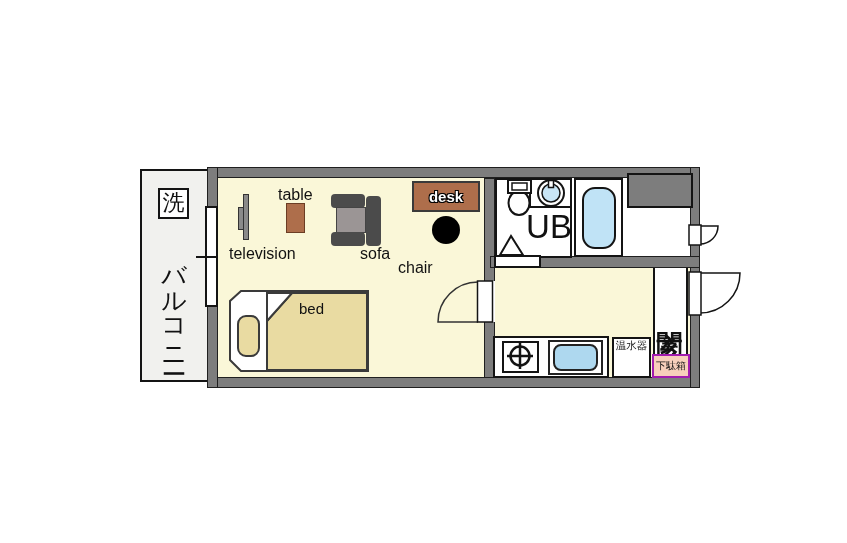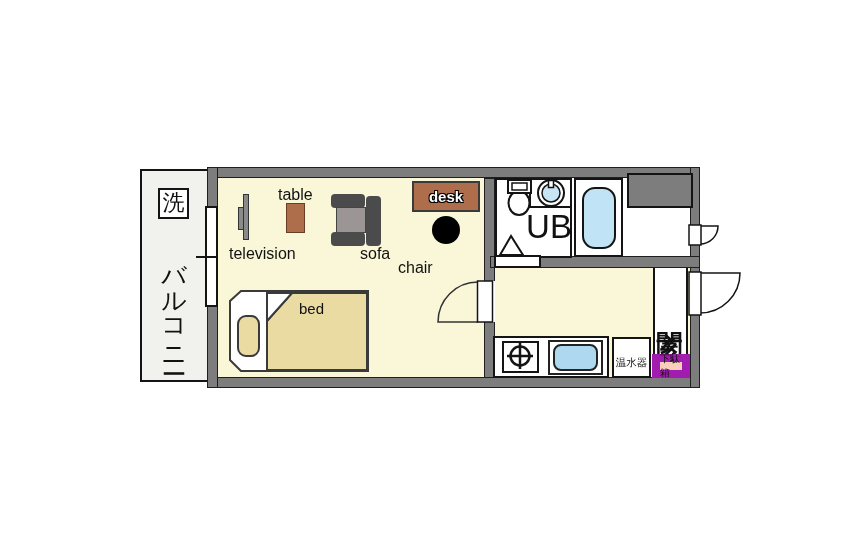--- a/index.html
+++ b/index.html
@@ -43,30 +43,30 @@
   <div class="whitebox" style="left:494px;top:255px;width:47px;height:13px;"></div>
 
   <div class="whitebox" style="left:574px;top:178px;width:49px;height:79px;"></div>
   <div class="abs" style="left:582px;top:187px;width:34px;height:62px;background:#c0e3f6;border:2px solid #141414;border-radius:13px;"></div>
 
   <div class="abs" style="left:627px;top:173px;width:66px;height:35px;background:#7d7d7d;border:2px solid #141414;"></div>
 
   <div class="abs" style="left:653px;top:268px;width:35px;height:88px;background:#fff;border-left:2px solid #141414;border-right:2px solid #141414;display:flex;align-items:center;justify-content:center;">
     <span class="vtext" style="font-size:26px;font-weight:600;color:#111;">玄関</span>
   </div>
-  <div class="abs" style="left:652px;top:354px;width:38px;height:24px;background:#f7cfbb;border:8px solid #a21caf;display:flex;align-items:center;justify-content:center;font-size:10px;color:#111;">
+  <div class="abs" style="left:652px;top:354px;width:38px;height:24px;background:#f7cfbb;border:2px solid #a21caf;display:flex;align-items:center;justify-content:center;font-size:10px;color:#111;">
       <span>下駄箱</span>
     </div>
 
   <div class="whitebox" style="left:493px;top:336px;width:116px;height:42px;"></div>
   <div class="whitebox" style="left:502px;top:341px;width:37px;height:32px;"></div>
   <div class="abs" style="left:548px;top:340px;width:55px;height:35px;background:#fff;border:2px solid #222;">
     <div style="position:absolute;left:3px;top:2px;width:45px;height:27px;background:#aed8ef;border:2px solid #222;border-radius:8px;box-sizing:border-box;"></div>
   </div>
-  <div class="whitebox" style="left:612px;top:337px;width:39px;height:41px;display:flex;align-items:flex-end;justify-content:center;padding-bottom:6px;font-size:10.5px;color:#111;">
+  <div class="whitebox" style="left:612px;top:337px;width:39px;height:41px;display:flex;justify-content:center;padding-bottom:6px;font-size:10.5px;color:#111;">
       <span>温水器</span>
     </div>
 
   <svg id="svg-layer" viewBox="0 0 847 543">
 
     <ellipse cx="519" cy="203" rx="10.5" ry="12" fill="#fff" stroke="#141414" stroke-width="2"></ellipse>
     <rect x="508" y="180" width="23" height="13" fill="#fff" stroke="#141414" stroke-width="2"></rect>
     <rect x="512" y="183" width="15" height="7" fill="#fff" stroke="#141414" stroke-width="1.5"></rect>
 
     <circle cx="551" cy="193" r="13" fill="#fff" stroke="#141414" stroke-width="2"></circle>

